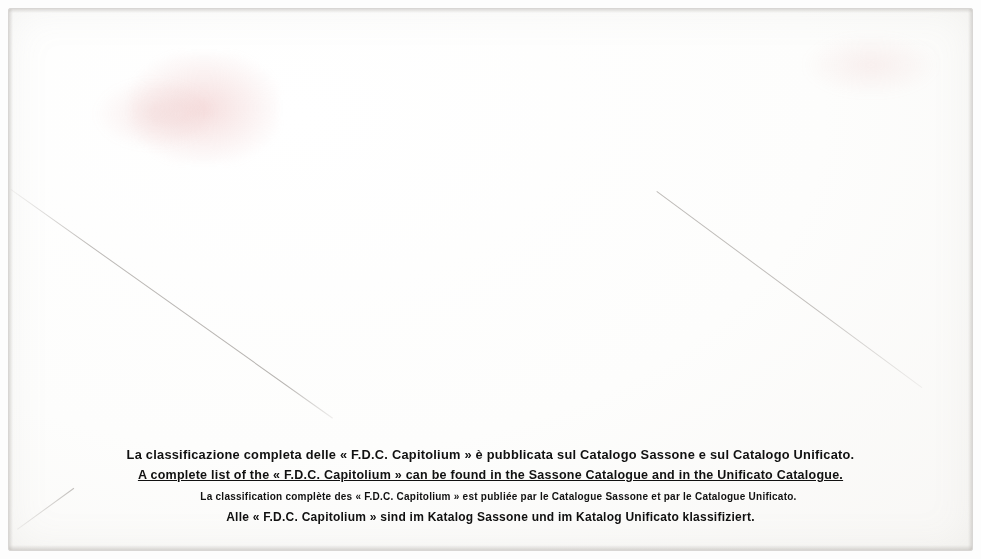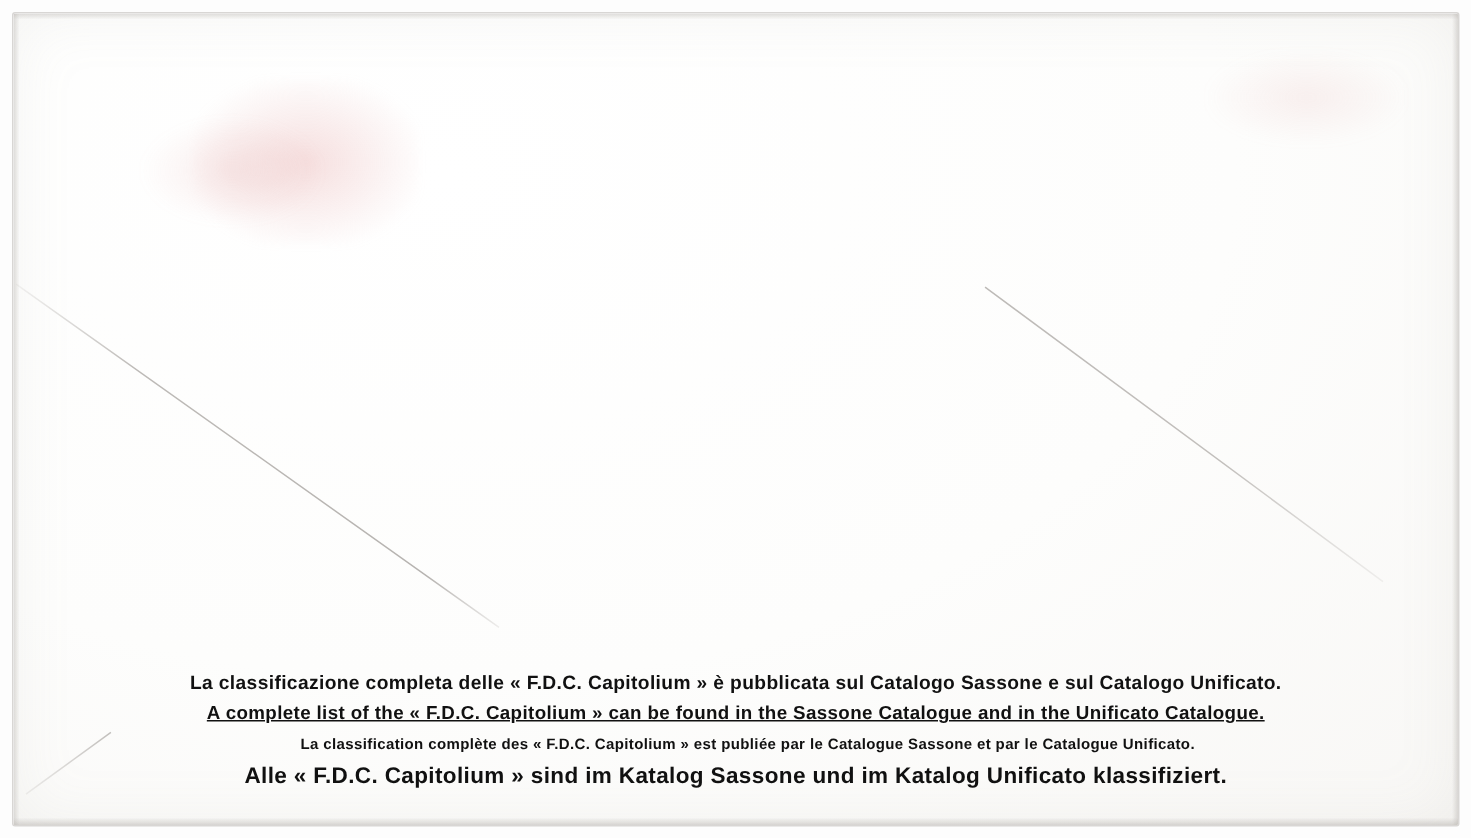--- a/index.html
+++ b/index.html
@@ -109,21 +109,21 @@
     font-weight: bold;
     font-size: 12.6px;
     letter-spacing: 0.25px;
     line-height: 21px;
     white-space: nowrap;
     color: #111111;
   }
   .caption-line.l1 { font-size: 12.8px; }
   .caption-line.l2 { font-size: 12.5px; text-decoration: underline; }
   .caption-line.l3 { font-size: 10px; margin-left: 16px; }
-  .caption-line.l4 { font-size: 15px; }
+  .caption-line.l4 { font-size: 12px; }
   
   .vignette {
     position: absolute;
     inset: 0;
     pointer-events: none;
     box-shadow: inset 0 0 42px rgba(160,155,150,0.10);
   }
   .edge-shadow-top {
     position: absolute;
     left: 0; right: 0; top: 0; height: 4px;

